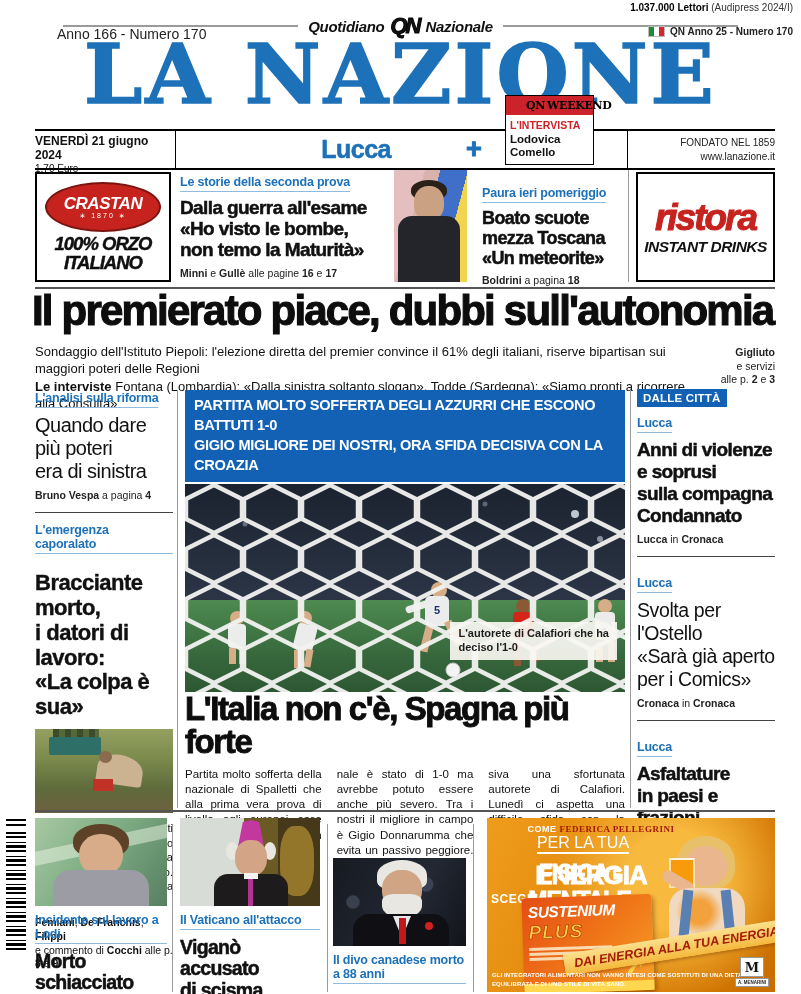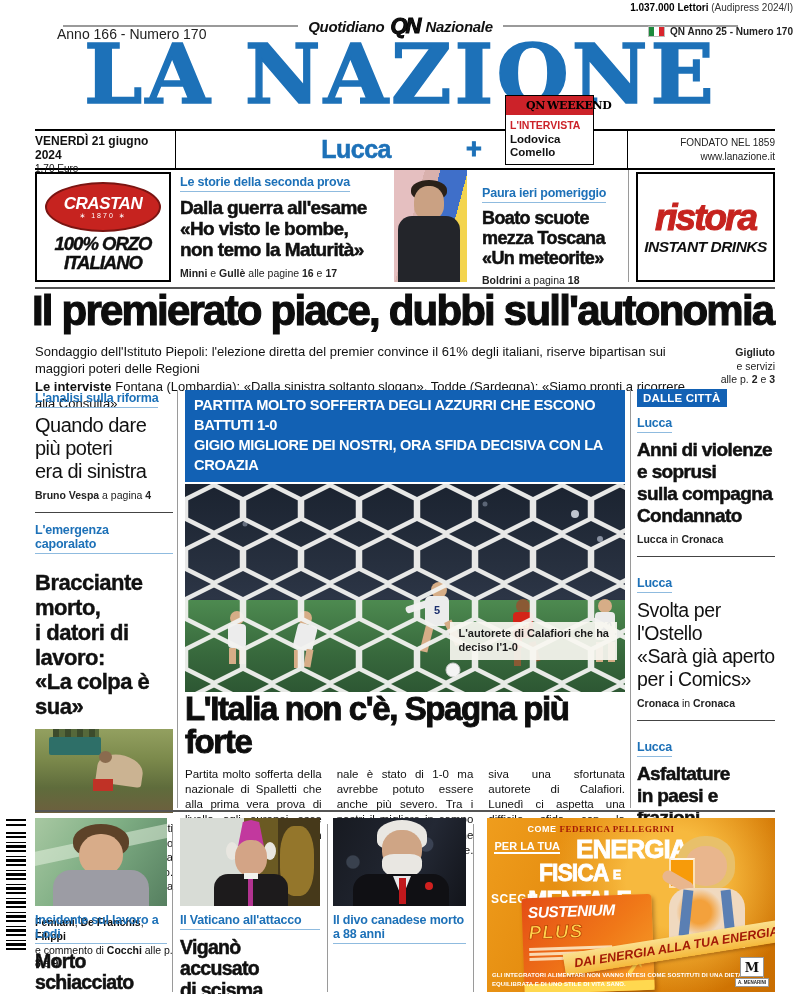--- a/index.html
+++ b/index.html
@@ -126,21 +126,21 @@
   .rc-h-light{font-size:19.5px;font-weight:400;line-height:1.18;letter-spacing:-.4px;margin-top:6px;}
 
   
   .bottomrow{position:absolute;left:0;top:810px;width:100%;height:184px;}
   .barcode{position:absolute;left:6px;top:22px;width:20px;height:118px;
     background:repeating-linear-gradient(0deg,#000 0 2px,#fff 2px 4px,#000 4px 7px,#fff 7px 9px,#000 9px 10px,#fff 10px 14px);}
   .barcode-top{position:absolute;left:6px;top:6px;width:20px;height:10px;background:repeating-linear-gradient(0deg,#000 0 2px,#fff 2px 5px);}
   .bi{position:absolute;top:8px;}
   .bi1{left:35px;width:132px;}
   .bi2{left:180px;width:140px;}
-  .bi3{left:333px;width:133px;}
+  .bi3{left:333px;width:133px;margin-top:40px;}
   .bi-photo{position:relative;width:100%;height:88px;overflow:hidden;}
   .bi1 .bi-photo{background:linear-gradient(125deg,#a8c8a2 0%,#7fae84 45%,#567f60 100%);}
   .bi1 .stripe{position:absolute;left:-10px;top:18px;width:170px;height:14px;background:rgba(235,245,230,.5);transform:rotate(-12deg);}
   .bi1 .hair{position:absolute;left:38px;top:6px;width:56px;height:34px;border-radius:50% 50% 42% 42%;background:#5d4228;}
   .bi1 .face{position:absolute;left:44px;top:16px;width:44px;height:42px;border-radius:48%;background:#d8ac89;}
   .bi1 .hoodie{position:absolute;left:18px;top:52px;width:96px;height:40px;border-radius:18px 18px 0 0;background:#9c9ca4;}
   .bi2 .bi-photo{background:linear-gradient(90deg,#d8dcd6 0 46%,#6b5a23 46% 70%,#46391a 70% 100%);}
   .bi2 .gold{position:absolute;right:6px;top:8px;width:34px;height:70px;border-radius:40%;background:#a8862f;opacity:.8;}
   .bi2 .mitre{position:absolute;left:54px;top:2px;width:34px;height:26px;background:#c2389e;clip-path:polygon(12% 100%,26% 8%,50% 0,74% 8%,88% 100%);}
   .bi2 .hairl{position:absolute;left:46px;top:24px;width:12px;height:18px;border-radius:50%;background:#e8e6e0;}
@@ -472,21 +472,21 @@
           <div class="tie"></div>
           <div class="poppy"></div>
       </div>
       <span class="kicker">Il divo canadese morto a 88 anni</span>
 
     </div>
     <div class="vdiv vdiv-b3"></div>
 
     <div class="sust">
       <div class="su-l1"><span>COME </span><span class="name">FEDERICA PELLEGRINI</span></div>
-      <div class="su-l2"><span class="pre2 pre" style="display:inline-block;font-size:11px;font-weight:700;border-bottom:2px solid #fff;vertical-align:8px;margin-right:16px">PER LA TUA</span><span class="big">ENERGIA</span></div>
+      <div class="su-l2"><span class="pre2 pre" style="display:inline-block;font-size:16px;font-weight:400;border-bottom:2px solid #fff;vertical-align:8px;margin-right:16px">PER LA TUA</span><span class="big">ENERGIA</span></div>
       <div class="su-l3"><span>FISICA</span> <span class="e">E</span> <span>MENTALE</span></div>
       <div class="su-scegli">SCEGLI</div>
       <div class="su-woman">
         <div class="hair"></div>
           <div class="face"></div>
           <div class="glass"></div>
           <div class="arm"></div>
         <div class="top"></div>
           <div class="strapl"></div>
           <div class="strapr"></div>

